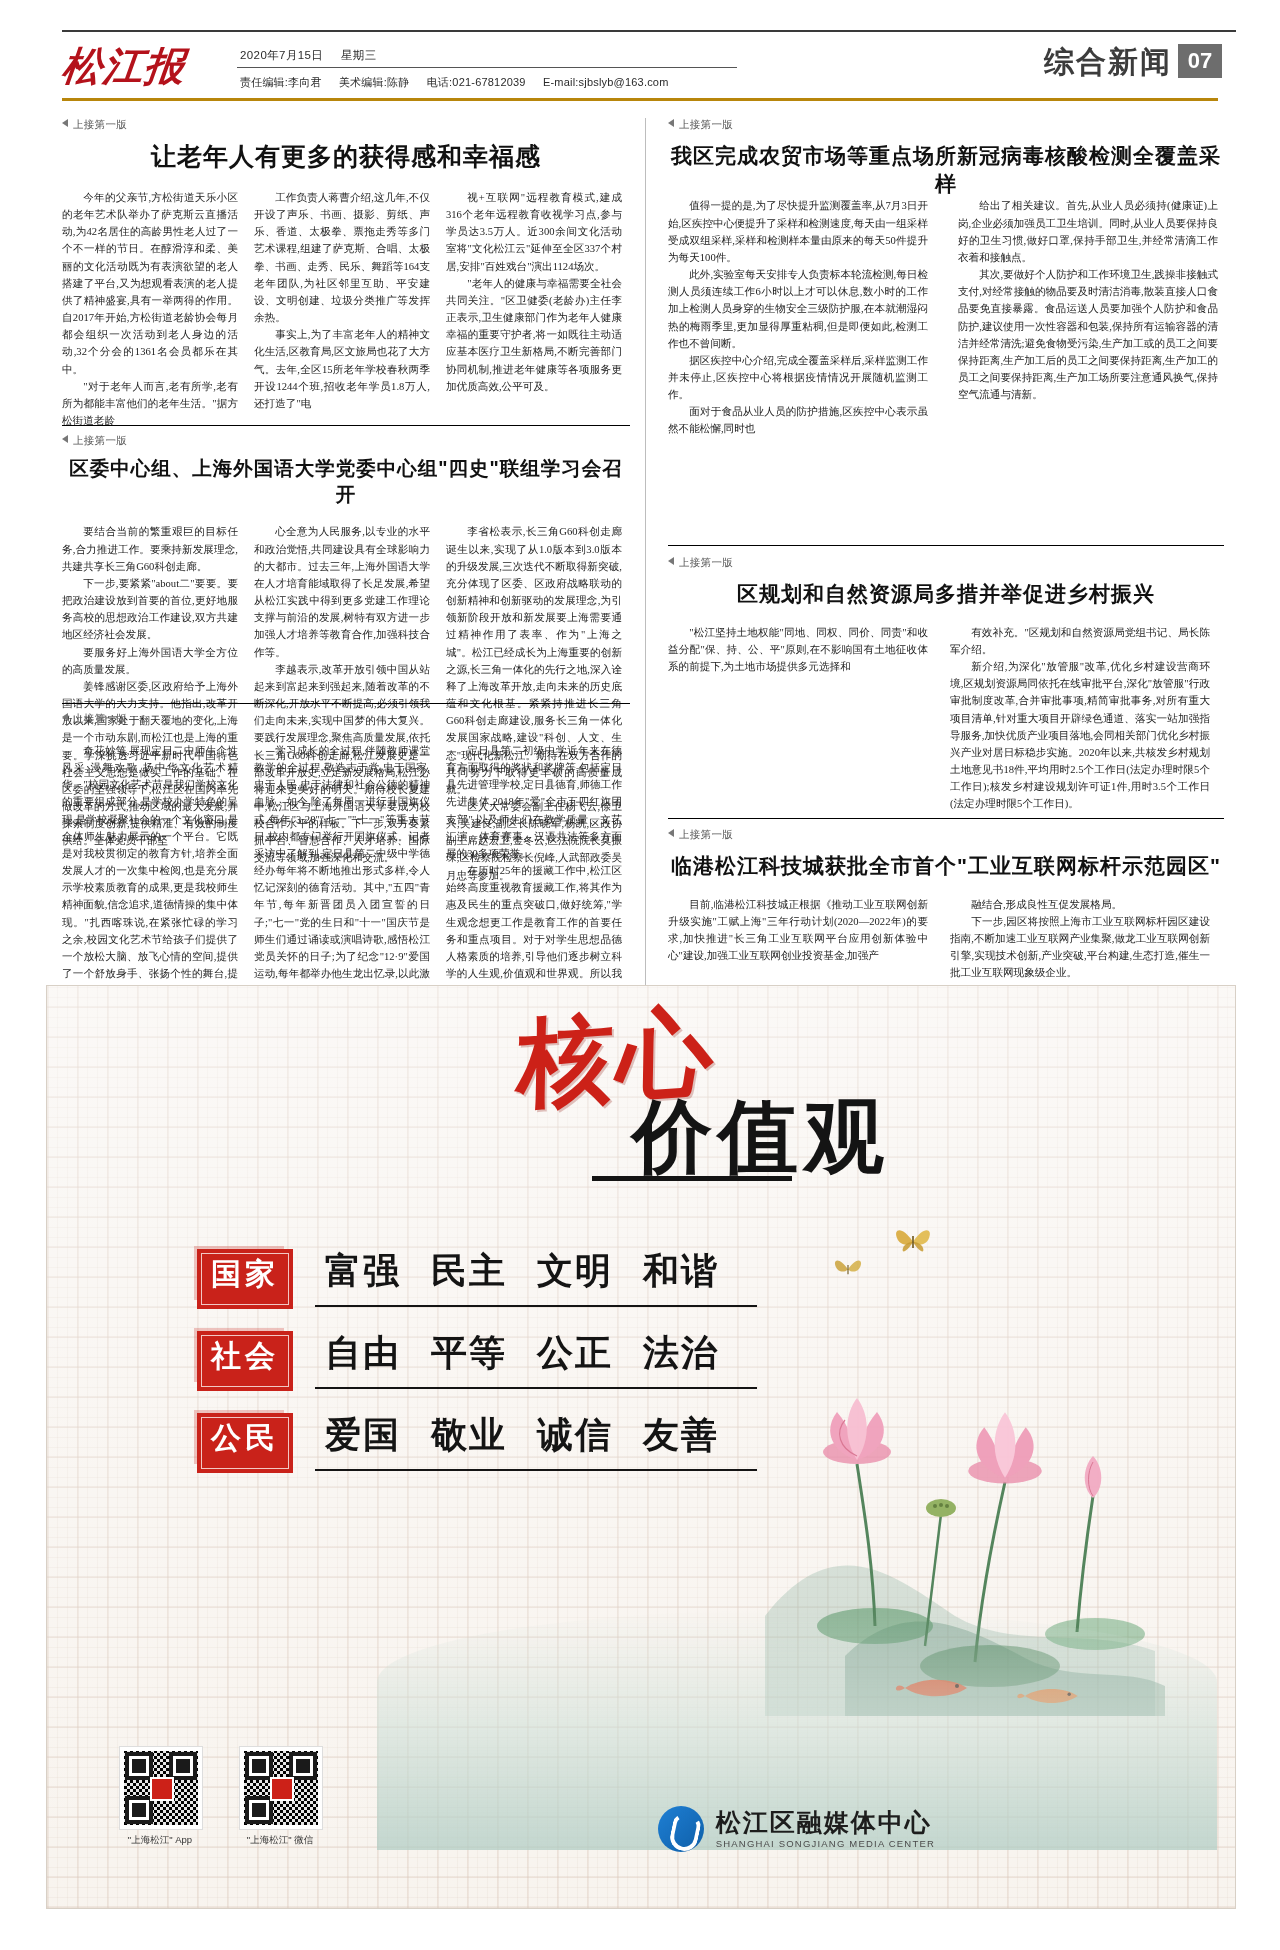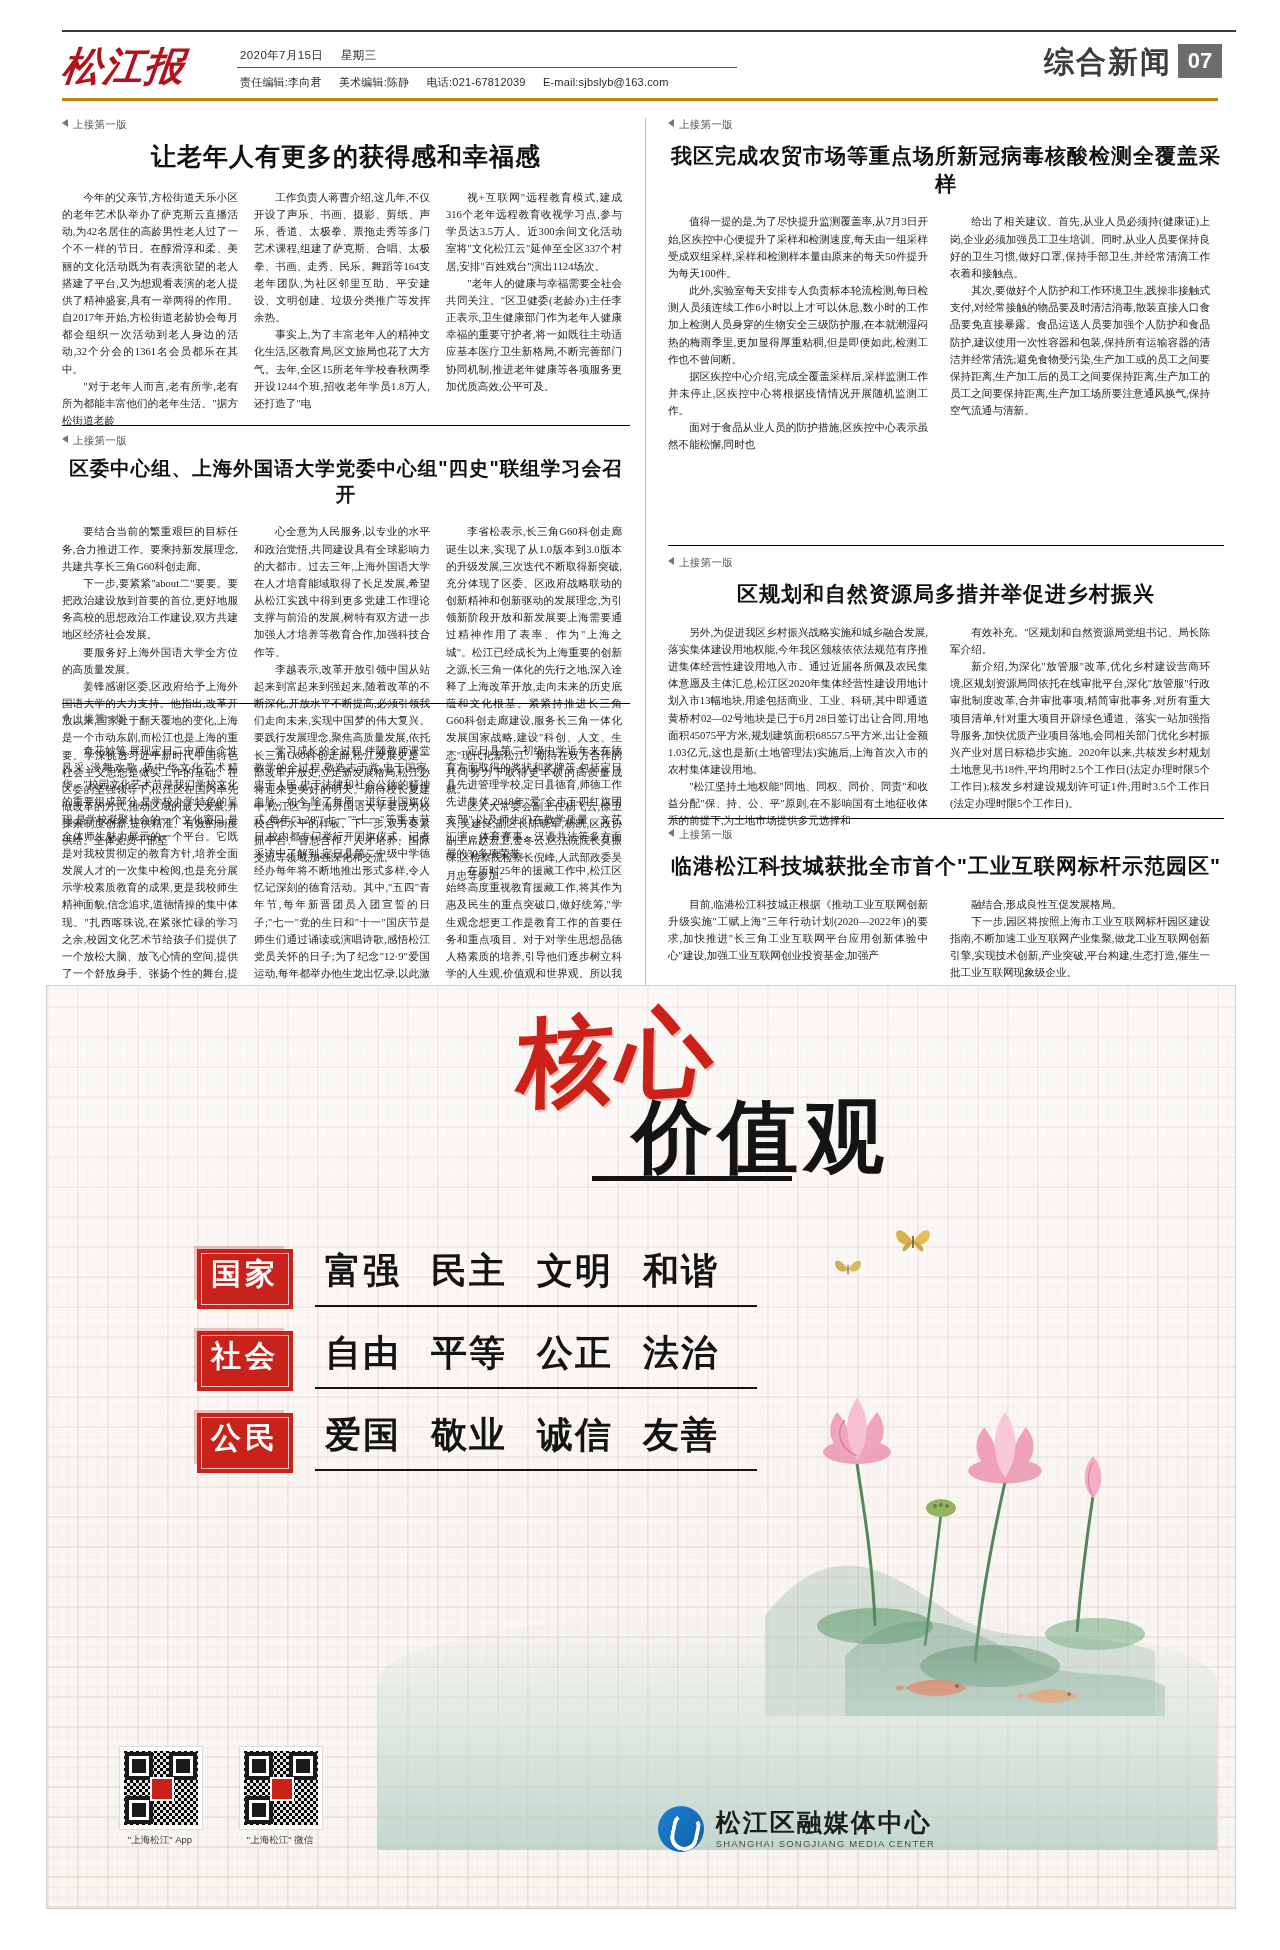--- a/index.html
+++ b/index.html
@@ -264,21 +264,21 @@
         <p>"老年人的健康与幸福需要全社会共同关注。"区卫健委(老龄办)主任李正表示,卫生健康部门作为老年人健康幸福的重要守护者,将一如既往主动适应基本医疗卫生新格局,不断完善部门协同机制,推进老年健康等各项服务更加优质高效,公平可及。</p>
       </div>
     </div>
   </div>
 
   <div class="vdiv" style="left:645px;top:118px;height:1060px;"></div>
 
   <div style="position:absolute;left:668px;top:118px;width:556px;">
     <div class="contfrom"><span class="tri"></span><span>上接第一版</span></div>
     <div class="headline h-mid" style="margin-top:10px;">我区完成农贸市场等重点场所新冠病毒核酸检测全覆盖采样</div>
-    <div style="display:flex;gap:22px;margin-top:16px;">
+    <div style="display:flex;gap:30px;">
       <div class="body-col" style="width:260px;">
         <p>值得一提的是,为了尽快提升监测覆盖率,从7月3日开始,区疾控中心便提升了采样和检测速度,每天由一组采样受成双组采样,采样和检测样本量由原来的每天50件提升为每天100件。</p>
         <p>此外,实验室每天安排专人负责标本轮流检测,每日检测人员须连续工作6小时以上才可以休息,数小时的工作加上检测人员身穿的生物安全三级防护服,在本就潮湿闷热的梅雨季里,更加显得厚重粘稠,但是即便如此,检测工作也不曾间断。</p>
         <p>据区疾控中心介绍,完成全覆盖采样后,采样监测工作并未停止,区疾控中心将根据疫情情况开展随机监测工作。</p>
         <p>面对于食品从业人员的防护措施,区疾控中心表示虽然不能松懈,同时也</p>
       </div>
       <div class="body-col" style="width:260px;">
         <p>给出了相关建议。首先,从业人员必须持(健康证)上岗,企业必须加强员工卫生培训。同时,从业人员要保持良好的卫生习惯,做好口罩,保持手部卫生,并经常清滴工作衣着和接触点。</p>
         <p>其次,要做好个人防护和工作环境卫生,践操非接触式支付,对经常接触的物品要及时清洁消毒,散装直接人口食品要免直接暴露。食品运送人员要加强个人防护和食品防护,建议使用一次性容器和包装,保持所有运输容器的清洁并经常清洗;避免食物受污染,生产加工或的员工之间要保持距离,生产加工后的员工之间要保持距离,生产加工的员工之间要保持距离,生产加工场所要注意通风换气,保持空气流通与清新。</p>
       </div>
@@ -306,21 +306,20 @@
       </div>
     </div>
   </div>
 
   <div class="rule-thin" style="position:absolute;left:668px;top:545px;width:556px;"></div>
   <div style="position:absolute;left:668px;top:556px;width:556px;">
     <div class="contfrom"><span class="tri"></span><span>上接第一版</span></div>
     <div class="headline h-mid" style="margin-top:10px;">区规划和自然资源局多措并举促进乡村振兴</div>
     <div style="display:flex;gap:22px;margin-top:16px;">
       <div class="body-col" style="width:260px;">
-        <p>另外,为促进我区乡村振兴战略实施和城乡融合发展,落实集体建设用地权能,今年我区颁核依依法规范有序推进集体经营性建设用地入市。通过近届各所佩及农民集体意愿及主体汇总,松江区2020年集体经营性建设用地计划入市13幅地块,用途包括商业、工业、科研,其中即通道黄桥村02—02号地块是已于6月28日签订出让合同,用地面积45075平方米,规划建筑面积68557.5平方米,出让金额1.03亿元,这也是新(土地管理法)实施后,上海首次入市的农村集体建设用地。</p>
         <p>"松江坚持土地权能"同地、同权、同价、同责"和收益分配"保、持、公、平"原则,在不影响国有土地征收体系的前提下,为土地市场提供多元选择和</p>
       </div>
       <div class="body-col" style="width:260px;">
         <p>有效补充。"区规划和自然资源局党组书记、局长陈军介绍。</p>
         <p>新介绍,为深化"放管服"改革,优化乡村建设营商环境,区规划资源局同依托在线审批平台,深化"放管服"行政审批制度改革,合并审批事项,精简审批事务,对所有重大项目清单,针对重大项目开辟绿色通道、落实一站加强指导服务,加快优质产业项目落地,会同相关部门优化乡村振兴产业对居日标稳步实施。2020年以来,共核发乡村规划土地意见书18件,平均用时2.5个工作日(法定办理时限5个工作日);核发乡村建设规划许可证1件,用时3.5个工作日(法定办理时限5个工作日)。</p>
       </div>
     </div>
   </div>
 
   <div class="rule-thin" style="position:absolute;left:62px;top:703px;width:568px;"></div>

